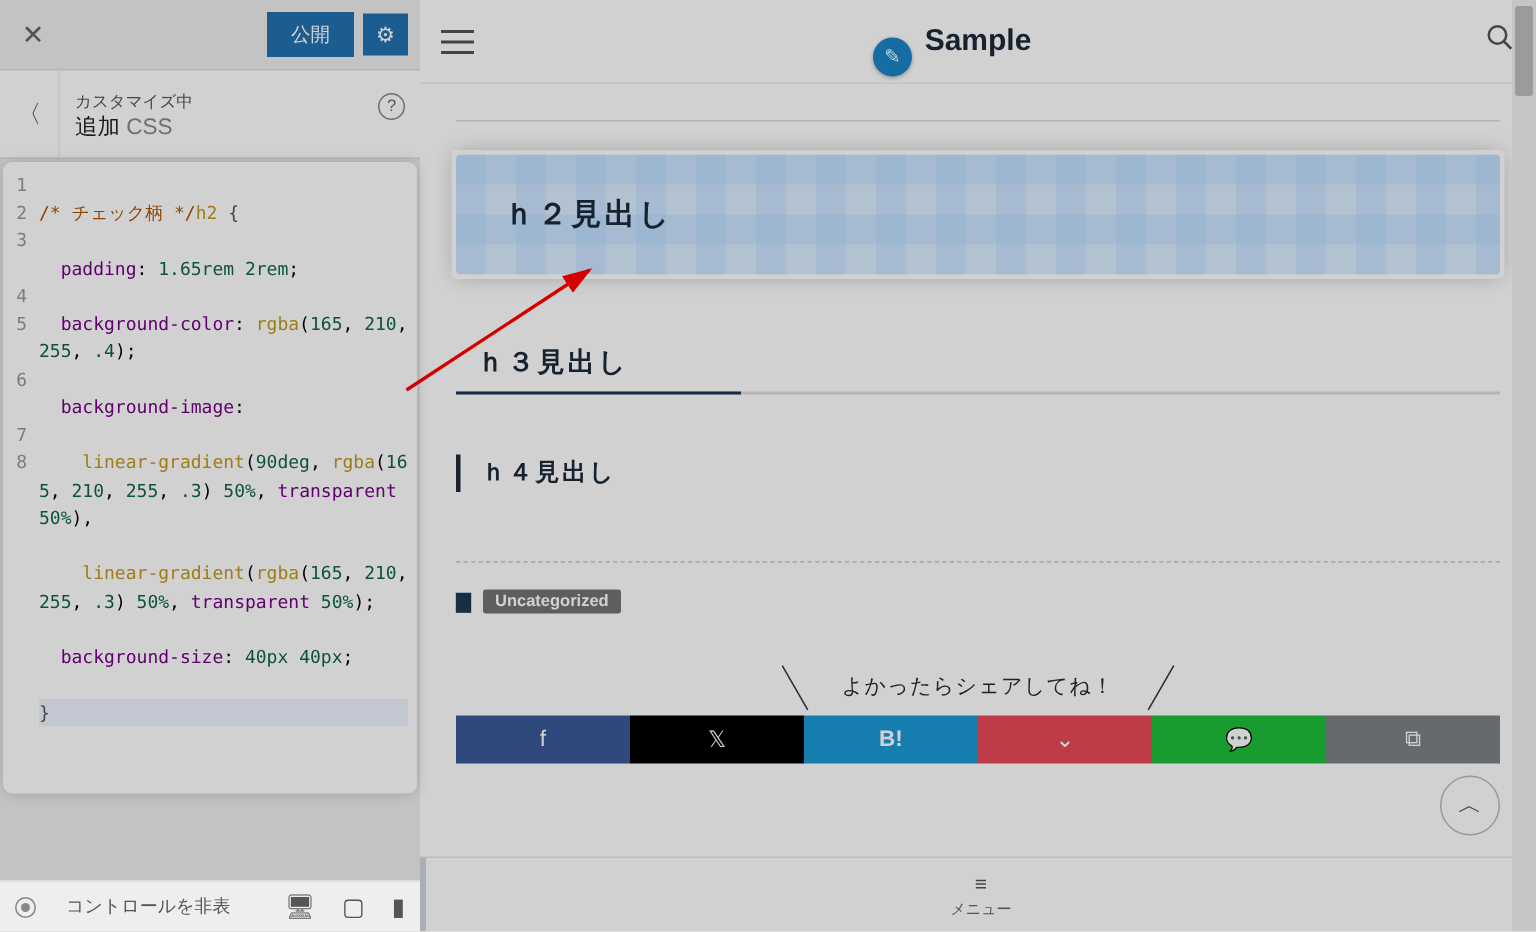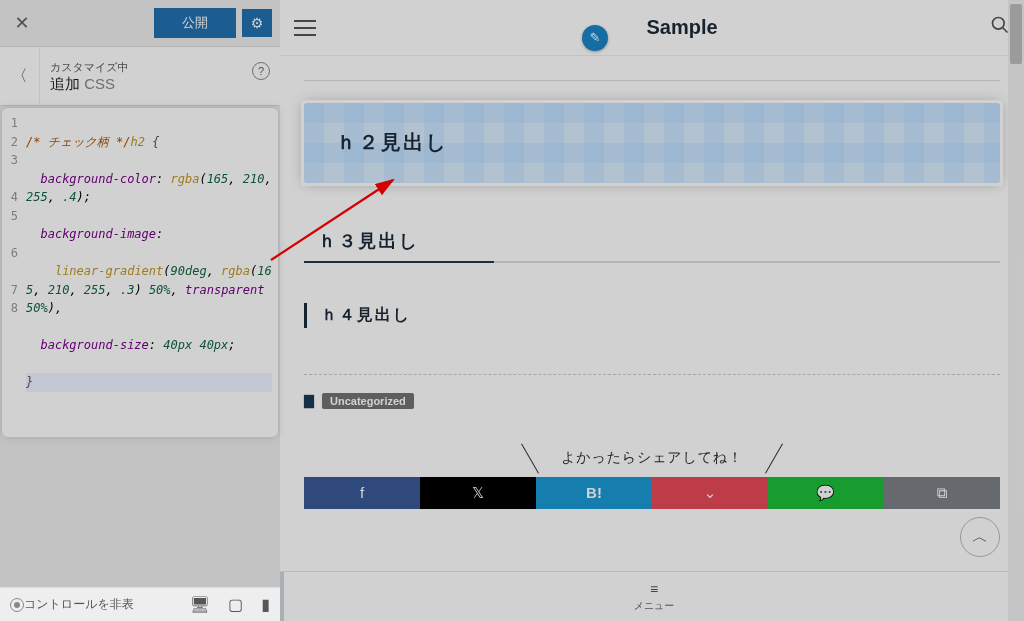--- a/index.html
+++ b/index.html
@@ -3,59 +3,59 @@
 <meta charset="utf-8">
 <style>
   * { box-sizing: border-box; margin: 0; padding: 0; }
   html, body { width: 1024px; height: 621px; font-family: "Hiragino Kaku Gothic ProN", Meiryo, sans-serif; overflow: hidden; background:#fff;}
   .dim-overlay { position:absolute; inset:0; background:rgba(0,0,0,0.18); pointer-events:none; z-index:60; }
 
   
   .panel { position:absolute; left:0; top:0; width:280px; height:100%; background:#eee; display:flex; flex-direction:column; z-index:10;}
   .panel-topbar { height:46px; background:#eee; display:flex; align-items:center; justify-content:flex-end; padding:0 8px; gap:6px;}
   .panel-topbar .close { position:absolute; left:0; top:0; width:44px; height:46px; display:flex; align-items:center; justify-content:center; font-size:18px; color:#666; cursor:pointer;}
-  .btn-publish { background:#2271b1; color:#fff; font-size:13px; padding:6px 28px; border:none; cursor:pointer;}
+  .btn-publish { background:#2271b1; color:#fff; font-size:13px; padding:6px 16px; border:none; cursor:pointer;}
   .btn-gear { background:#2271b1; color:#fff; width:30px; height:28px; display:flex; align-items:center; justify-content:center; font-size:14px; border:none; cursor:pointer;}
   .panel-title-row { display:flex; align-items:center; background:#fff; height:60px; border-top:1px solid #ddd; border-bottom:1px solid #ddd;}
   .back { width:40px; height:100%; display:flex; align-items:center; justify-content:center; font-size:16px; color:#555; cursor:pointer; border-right:1px solid #eee;}
   .title-block { flex:1; padding:6px 10px 4px 10px; position:relative;}
   .title-sub { font-size:11px; color:#555;}
   .title-main { font-size:15px; color:#1d2327;}
   .title-css { color:#888;}
   .help { position:absolute; right:10px; top:8px; width:18px; height:18px; border:1px solid #888; border-radius:50%; font-size:11px; color:#666; display:flex; align-items:center; justify-content:center; cursor:pointer;}
 
   
   .code-wrap { position:relative; z-index:80; background:#fff; margin:4px; border-radius:4px; box-shadow:0 0 0 2px #fff, 0 0 10px rgba(0,0,0,.25); padding-bottom:2px;}
   .code { display:flex; font-family: Consolas, Menlo, monospace; font-size:12px; line-height:18.5px;}
   .gutter { width:18px; text-align:right; color:#999; padding:4px 4px 4px 0; user-select:none;}
   .gutter div{height:18.5px;}
   .gutter .g4{height:37px;}
   .gutter .g5{height:37px;}
   .gutter .g6{height:37px;}
   .src { flex:1; padding:4px 4px 4px 4px; white-space:pre-wrap; word-break:break-all;}
-  .src .row{display:block;font-style:italic;}
+  .src .row{display:block;}
   .k{color:#708;}
   .n{color:#164;}          
   .fn{color:#c09820;}
   .c{color:#a50;}          
   .p{color:#555;}
   .src .cursor-row{background:#eef3ff;}
 
-  .panel-bottom { position:absolute; bottom:0; left:0; width:280px; height:34px; background:#eee; border-top:1px solid #ddd; display:flex; align-items:center; gap:0; padding:0 10px; font-size:12px; color:#555; z-index:70;}
+  .panel-bottom { position:absolute; bottom:0; left:0; width:280px; height:34px; background:#eee; border-top:1px solid #ddd; display:flex; align-items:center; gap:20px; padding:0 10px; font-size:12px; color:#555; z-index:70;}
   .eye{width:14px;height:14px;border:1px solid #888;border-radius:50%;position:relative;display:inline-block;}
   .eye::after{content:"";position:absolute;inset:3px;border-radius:50%;background:#888;}
   .devs{margin-left:auto;display:flex;gap:18px;color:#555;}
   .dev{font-size:16px;cursor:pointer;}
 
   
   .preview { position:absolute; left:280px; top:0; right:0; height:100%; background:#fff; z-index:5; overflow:hidden;}
   .pv-top { height:56px; display:flex; align-items:center; border-bottom:1px solid #eee; padding:0 14px; position:relative;}
   .ham{width:22px;height:16px;display:flex;flex-direction:column;justify-content:space-between;cursor:pointer;}
   .ham span{height:2px;background:#555;}
-  .site-title{position:absolute;left:50%;transform:translateX(-50%);font-size:20px;color:#1d2a3a;font-weight:600;margin-left:30px;}
+  .site-title{position:absolute;left:50%;transform:translateX(-50%);font-size:20px;color:#1d2a3a;font-weight:600;}
   .edit-bubble{position:absolute;left:50%;transform:translate(-70px,10px);width:26px;height:26px;border-radius:50%;background:#1a86c7;color:#fff;display:flex;align-items:center;justify-content:center;font-size:13px;box-shadow:0 1px 3px rgba(0,0,0,.3);cursor:pointer;}
   .search-ico{margin-left:auto;font-size:20px;color:#555;cursor:pointer;}
 
   .pv-body{padding:18px 24px 0 24px; font-family:"Hiragino Kaku Gothic ProN",Meiryo,sans-serif;}
   .thinrule{height:1px;background:#ddd;margin:6px 0 22px 0;}
 
   .h2box{position:relative;z-index:80; background:#fff;border-radius:1px;box-shadow:0 0 0 3px #fff,0 0 14px rgba(0,0,0,.3);}
   .h2{
     padding:1.65rem 2rem;
     background-color: rgba(165,210,255,.4);
@@ -132,23 +132,25 @@
         <div>2</div>
         <div class="g4">3</div>
         <div>4</div>
         <div class="g5">5</div>
         <div class="g6">6</div>
         <div>7</div>
         <div>8</div>
       </div>
       <div class="src">
 <span class="row"><span class="c">/* チェック柄 */</span><span class="fn">h2 </span><span class="p">{</span></span>
+<span class="row">  <span class="k">padding</span>: <span class="n">1.65rem</span> <span class="n">2rem</span>;</span>
 <span class="row">  <span class="k">background-color</span>: <span class="fn">rgba</span>(<span class="n">165</span>, <span class="n">210</span>, <span class="n">255</span>, <span class="n">.4</span>);</span>
 <span class="row">  <span class="k">background-image</span>:</span>
 <span class="row">    <span class="fn">linear-gradient</span>(<span class="n">90deg</span>, <span class="fn">rgba</span>(<span class="n">165</span>, <span class="n">210</span>, <span class="n">255</span>, <span class="n">.3</span>) <span class="n">50%</span>, <span class="k">transparent</span> <span class="n">50%</span>),</span>
+<span class="row">    <span class="fn">linear-gradient</span>(<span class="fn">rgba</span>(<span class="n">165</span>, <span class="n">210</span>, <span class="n">255</span>, <span class="n">.3</span>) <span class="n">50%</span>, <span class="k">transparent</span> <span class="n">50%</span>);</span>
 <span class="row">  <span class="k">background-size</span>: <span class="n">40px</span> <span class="n">40px</span>;</span>
 <span class="row cursor-row"><span class="p">}</span></span>
       </div>
     </div>
   </div>
 </div>
 
 <div class="panel-bottom">
   <span class="eye"></span>
   <span>コントロールを非表</span>

